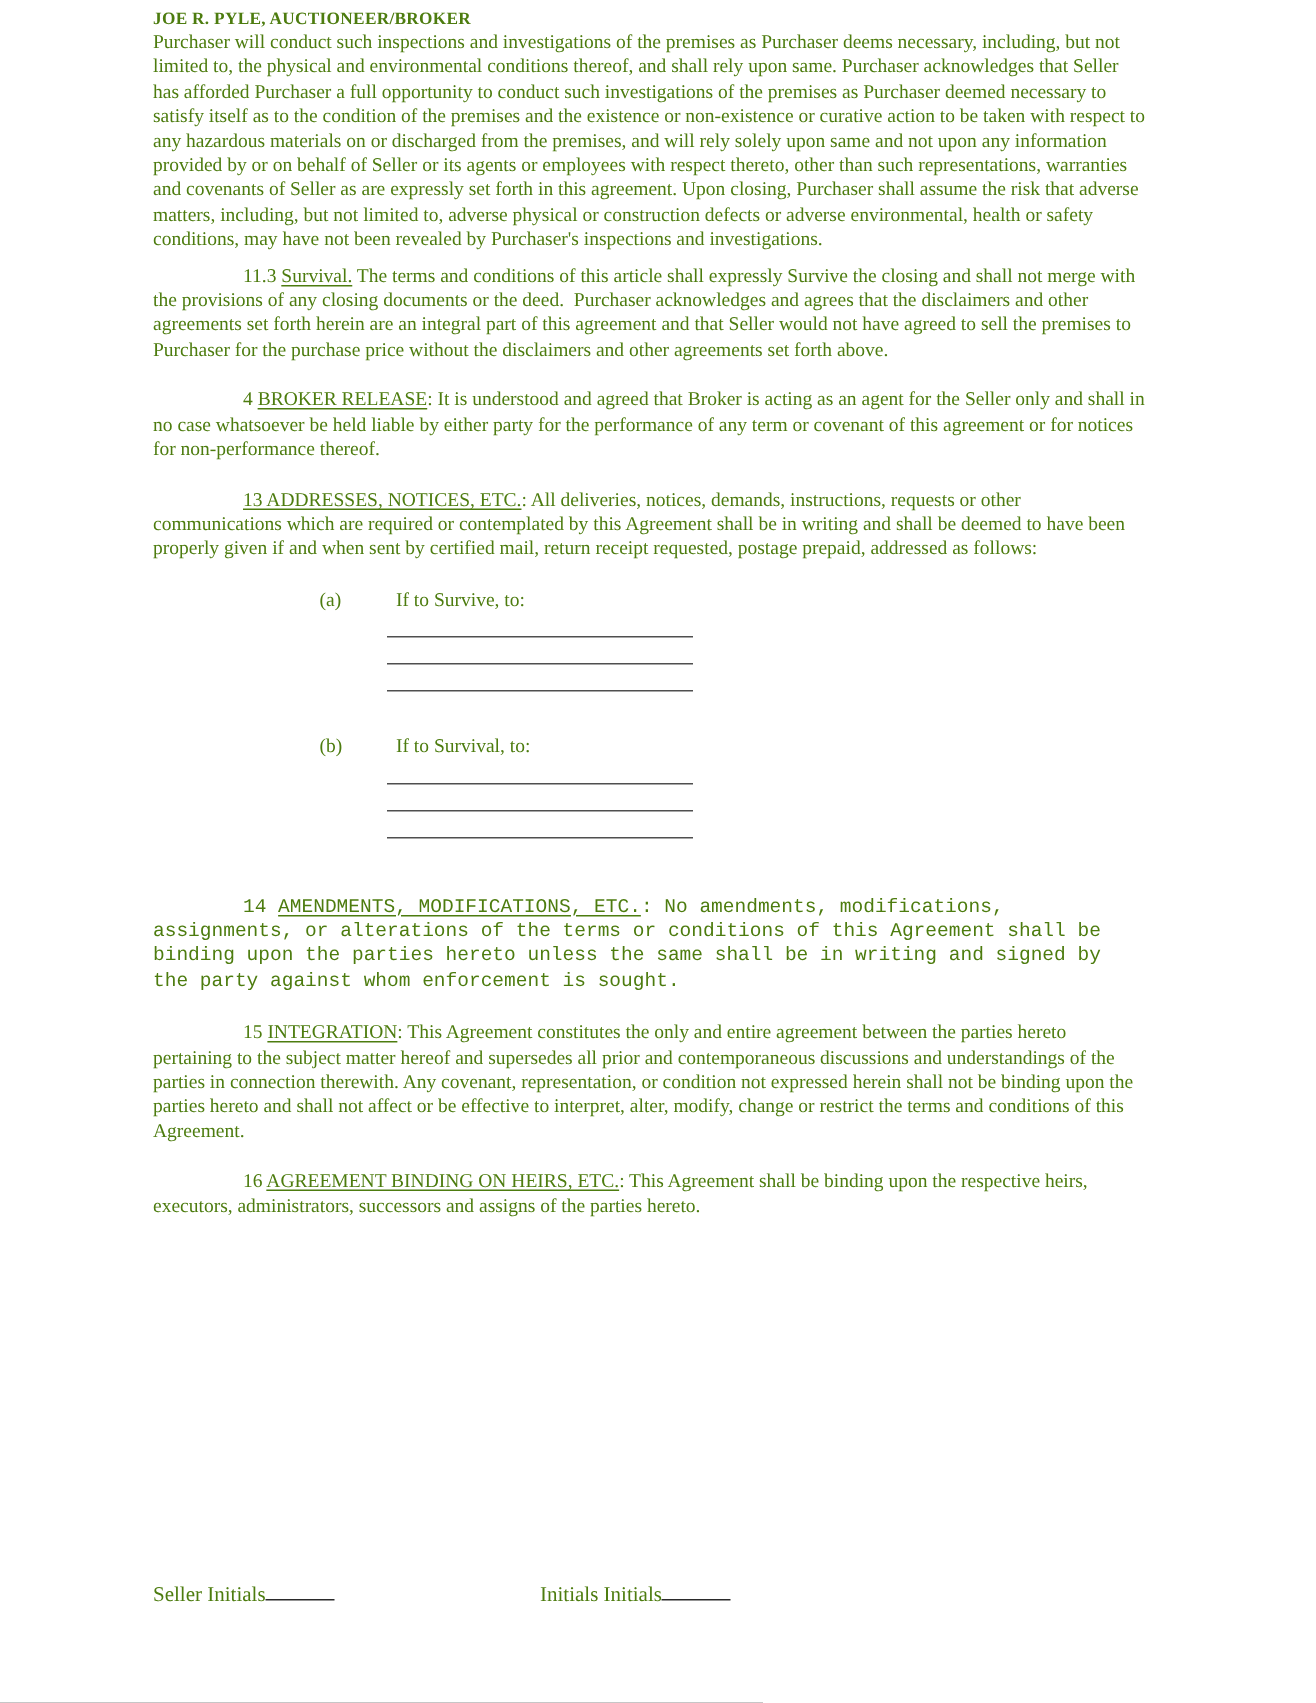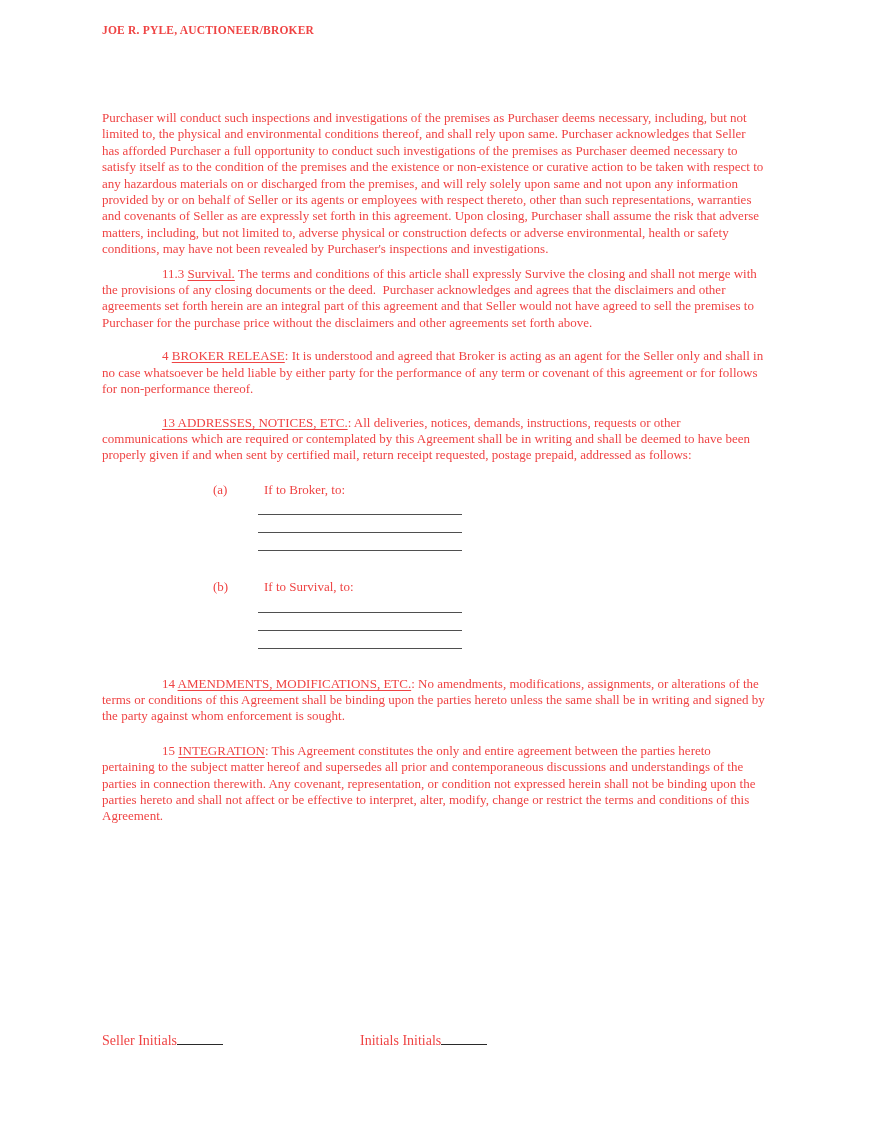--- a/index.html
+++ b/index.html
@@ -3,60 +3,60 @@
 <meta charset="utf-8">
 <style>
   html, body { margin: 0; padding: 0; background: #9a9a9a; }
   .page {
     position: relative;
     width: 877px;
     height: 1135px;
     margin: 0 auto;
     background: #ffffff;
     box-sizing: border-box;
-    padding: 23px 112px 0 102px;
+    padding: 6px 112px 0 102px;
     overflow: hidden;
     font-family: "Liberation Serif", "DejaVu Serif", serif;
-    color: #ef4444;
+    color: #4d7c0f;
   }
   .doc-header {
     font-size: 11.5px;
     font-weight: bold;
     letter-spacing: 0.2px;
     line-height: 14px;
   }
   .para {
     margin: 0;
     font-size: 13px;
     line-height: 16.4px;
     white-space: pre-wrap;
     text-align: left;
     max-width: 665px;
   }
-  .intro { margin-top: 73px; }
+  .intro { }
   .sect { text-indent: 60px; }
   .u { text-decoration: underline; text-underline-offset: 2px; }
   .mt-19 { margin-top: 8px; }
   .mt-17 { margin-top: 17px; }
   .mt-18 { margin-top: 18px; }
-  .mt-27 { margin-top: 27px; }
+  .mt-27 { margin-top: 38px; font-family: Liberation Mono, monospace; }
   .mt-28 { margin-top: 28px; }
   .addr-block { margin-left: 111px; }
   .addr-row {
     font-size: 13px;
     line-height: 16.4px;
     display: flex;
   }
   .addr-letter { display: inline-block; width: 51px; }
   .blank-lines { margin-left: 45px; width: 204px; }
   .blank-line { height: 17px; border-bottom: 1px solid #4f4f4f; }
   .blank-line.first { height: 16px; }
   .initials-row {
     position: absolute;
-    top: 1030px;
+    top: 1052px;
     left: 102px;
     width: 663px;
     height: 20px;
     font-size: 14px;
     line-height: 17px;
   }
   .initials-group { position: absolute; top: 0; white-space: nowrap; }
   .initials-group.seller { left: 0; }
   .initials-group.purchaser { left: 258px; }
   .init-blank {
@@ -70,28 +70,28 @@
 <body>
 
 <div class="page">
 
   <div class="doc-header">JOE R. PYLE, AUCTIONEER/BROKER</div>
 
   <p class="para intro">Purchaser will conduct such inspections and investigations of the premises as Purchaser deems necessary, including, but not limited to, the physical and environmental conditions thereof, and shall rely upon same. Purchaser acknowledges that Seller has afforded Purchaser a full opportunity to conduct such investigations of the premises as Purchaser deemed necessary to satisfy itself as to the condition of the premises and the existence or non-existence or curative action to be taken with respect to any hazardous materials on or discharged from the premises, and will rely solely upon same and not upon any information provided by or on behalf of Seller or its agents or employees with respect thereto, other than such representations, warranties and covenants of Seller as are expressly set forth in this agreement. Upon closing, Purchaser shall assume the risk that adverse matters, including, but not limited to, adverse physical or construction defects or adverse environmental, health or safety conditions, may have not been revealed by Purchaser's inspections and investigations.</p>
 
   <p class="para sect mt-19"><span>11.3 </span><span class="u">Survival.</span><span> The terms and conditions of this article shall expressly Survive the closing and shall not merge with the provisions of any closing documents or the deed.  Purchaser acknowledges and agrees that the disclaimers and other agreements set forth herein are an integral part of this agreement and that Seller would not have agreed to sell the premises to Purchaser for the purchase price without the disclaimers and other agreements set forth above.</span></p>
 
-  <p class="para sect mt-17"><span>4 </span><span class="u">BROKER RELEASE</span><span>: It is understood and agreed that Broker is acting as an agent for the Seller only and shall in no case whatsoever be held liable by either party for the performance of any term or covenant of this agreement or for follows for non-performance thereof.</span></p>
+  <p class="para sect mt-17"><span>4 </span><span class="u">BROKER RELEASE</span><span>: It is understood and agreed that Broker is acting as an agent for the Seller only and shall in no case whatsoever be held liable by either party for the performance of any term or covenant of this agreement or for notices for non-performance thereof.</span></p>
 
   <p class="para sect mt-17"><span></span><span class="u">13 ADDRESSES, NOTICES, ETC.</span><span>: All deliveries, notices, demands, instructions, requests or other communications which are required or contemplated by this Agreement shall be in writing and shall be deemed to have been properly given if and when sent by certified mail, return receipt requested, postage prepaid, addressed as follows:</span></p>
 
   <div class="addr-block mt-18">
     <div class="addr-row">
       <span class="addr-letter">(a)</span>
-      <span class="addr-label">If to Broker, to:</span>
+      <span class="addr-label">If to Survive, to:</span>
     </div>
     <div class="blank-lines">
       <div class="blank-line first"></div>
       <div class="blank-line"></div>
       <div class="blank-line"></div>
     </div>
   </div>
 
   <div class="addr-block mt-28">
     <div class="addr-row">
@@ -102,20 +102,21 @@
       <div class="blank-line first"></div>
       <div class="blank-line"></div>
       <div class="blank-line"></div>
     </div>
   </div>
 
   <p class="para sect mt-27"><span>14 </span><span class="u">AMENDMENTS, MODIFICATIONS, ETC.</span><span>: No amendments, modifications, assignments, or alterations of the terms or conditions of this Agreement shall be binding upon the parties hereto unless the same shall be in writing and signed by the party against whom enforcement is sought.</span></p>
 
   <p class="para sect mt-18"><span>15 </span><span class="u">INTEGRATION</span><span>: This Agreement constitutes the only and entire agreement between the parties hereto pertaining to the subject matter hereof and supersedes all prior and contemporaneous discussions and understandings of the parties in connection therewith. Any covenant, representation, or condition not expressed herein shall not be binding upon the parties hereto and shall not affect or be effective to interpret, alter, modify, change or restrict the terms and conditions of this Agreement.</span></p>
 
+  <p class="para sect mt-17"><span>16 </span><span class="u">AGREEMENT BINDING ON HEIRS, ETC.</span><span>: This Agreement shall be binding upon the respective heirs, executors, administrators, successors and assigns of the parties hereto.</span></p>
 
   <div class="initials-row">
     <div class="initials-group seller">
       <span>Seller Initials</span><span class="init-blank"></span>
     </div>
     <div class="initials-group purchaser">
       <span>Initials Initials</span><span class="init-blank"></span>
     </div>
   </div>
 

